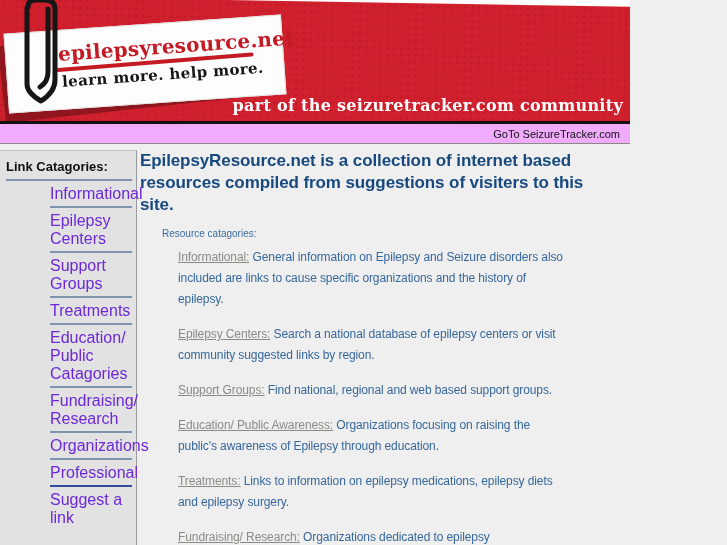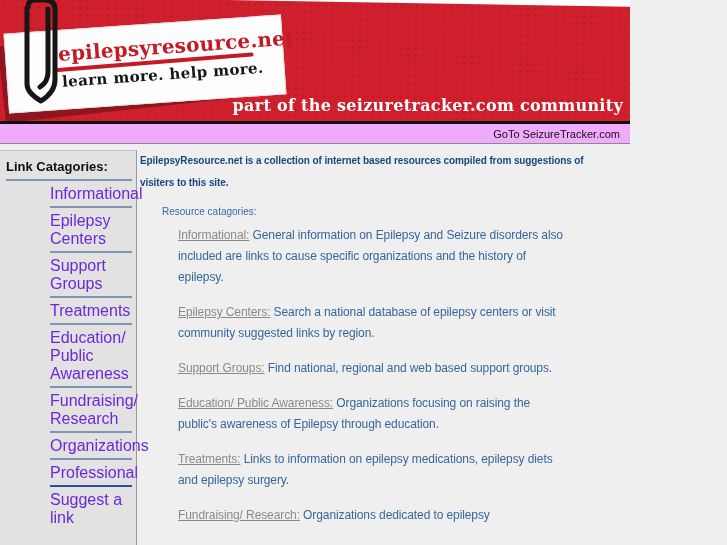--- a/index.html
+++ b/index.html
@@ -39,21 +39,21 @@
            padding:4px 4px 0 6px;}
   .sidebar-heading{font-size:13px;font-weight:bold;color:#101010;padding:4px 0 5px 0;
                    border-bottom:2px solid #7e94af;}
   .sidebar-item{font-size:16px;color:#6d28d9;padding:4px 0 3px 0;
                 border-bottom:2px solid #7e94af;cursor:pointer;margin-left:44px;}
   .sidebar-item.pre-last{border-bottom-color:#2e4d9f;}
   .sidebar-item.last{border-bottom:none;}
 
   
   .main{position:absolute;left:140px;top:150px;width:482px;}
-  .main-intro{width:476px;font-size:10px;font-weight:bold;color:#17497f;
+  .main-intro{width:476px;font-size:17px;font-weight:bold;color:#17497f;
               line-height:22px;letter-spacing:-0.1px;}
   .main-sub{margin:12px 0 8px 22px;font-size:10px;color:#3a6b9f;}
   .cat{margin:0 0 14px 38px;width:392px;font-size:12px;line-height:21px;color:#36679c;
        letter-spacing:-0.1px;}
   .cat-link{color:#8b8b85;text-decoration:underline;cursor:pointer;}
 </style>
 </head>
 <body>
 
 <div class="screen">
@@ -80,21 +80,21 @@
   <div class="topbar">
     <span class="goto-link">GoTo SeizureTracker.com</span>
   </div>
 
   <div class="sidebar">
     <div class="sidebar-heading">Link Catagories:</div>
     <div class="sidebar-item">Informational</div>
     <div class="sidebar-item">Epilepsy Centers</div>
     <div class="sidebar-item">Support Groups</div>
     <div class="sidebar-item">Treatments</div>
-    <div class="sidebar-item">Education/ Public Awareness</div>
+    <div class="sidebar-item">Education/ Public Catagories</div>
     <div class="sidebar-item">Fundraising/ Research</div>
     <div class="sidebar-item">Organizations</div>
     <div class="sidebar-item pre-last">Professional</div>
     <div class="sidebar-item last">Suggest a link</div>
   </div>
 
   <div class="main">
     <div class="main-intro">EpilepsyResource.net is a collection of internet based resources compiled from suggestions of visiters to this site.</div>
     <div class="main-sub">Resource catagories:</div>
 

